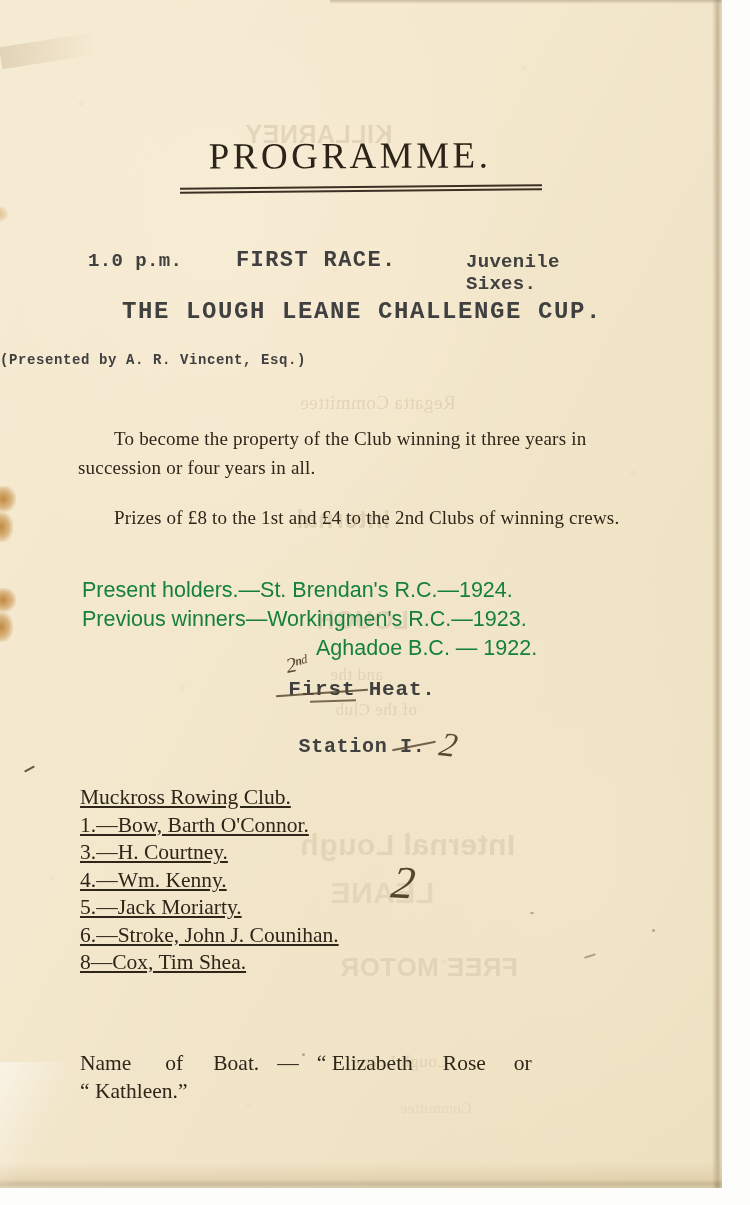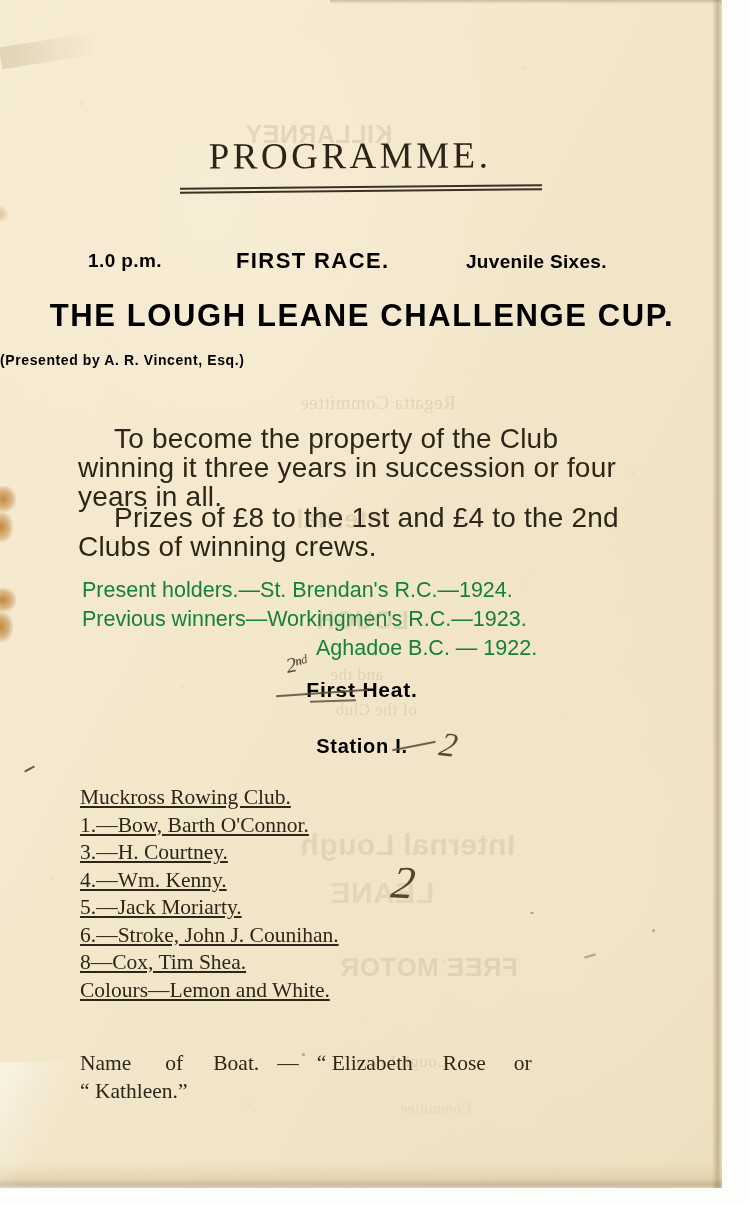--- a/index.html
+++ b/index.html
@@ -165,41 +165,41 @@
   }
   .rule-double .r1, .rule-double .r2 {
     position: absolute; left: 0; width: 100%;
     background: #3a3024;
   }
   .rule-double .r1 { top: 0;   height: 1.6px; }
   .rule-double .r2 { top: 4px; height: 1.8px; }
 
   .sansline {
     position: absolute;
-    font-family: Liberation Sans, sans-serif;
+    font-family: Liberation Mono, monospace;
     font-weight: bold;
-    color: #000000;
+    color: #404040;
   }
   .race-time      { left: 88px;  top: 250px; font-size: 19px; letter-spacing: .4px; }
   .race-name      { left: 236px; top: 248px; font-size: 22px; letter-spacing: 1.4px; }
   .race-class     { left: 466px; top: 251px; font-size: 19px; letter-spacing: .3px; }
   .cup-title      { left: 0;     top: 298px; width: 724px; text-align: center;
-                    font-size: 31px; letter-spacing: 1.6px; }
+                    font-size: 24px; letter-spacing: 1.6px; }
   .presented-by   { left: 0;     top: 352px; width: 724px; text-align: left;
                     font-size: 14px; letter-spacing: .6px; }
 
   .heat-label     { left: 0;  top: 678px; width: 724px; text-align: center;
                     font-size: 21px; letter-spacing: .8px; }
   .station-label  { left: 0;  top: 735px; width: 724px; text-align: center;
                     font-size: 20px; letter-spacing: .7px; }
 
   .para {
     position: absolute;
-    font-family: Liberation Sans, sans-serif;
-    font-size: 28px;
+    font-family: Liberation Serif, serif;
+    font-size: 19px;
     line-height: 29px;
     color: #2e2619;
     letter-spacing: .2px;
   }
   .para-trophy { left: 78px; top: 424px; width: 578px; text-indent: 36px; }
   .para-prizes { left: 78px; top: 503px; width: 578px; text-indent: 36px; }
 
   .holders-block {
     position: absolute;
     left: 82px; top: 576px;
@@ -361,21 +361,20 @@
     <div class="sansline station-label">Station I.</div>
 
     <div class="crew-block">
       <span class="ln">Muckross Rowing Club.</span>
       <span class="ln">1.—Bow, Barth O'Connor.</span>
       <span class="ln">3.—H. Courtney.</span>
       <span class="ln">4.—Wm. Kenny.</span>
       <span class="ln">5.—Jack Moriarty.</span>
       <span class="ln">6.—Stroke, John J. Counihan.</span>
       <span class="ln">8—Cox, Tim Shea.</span>
-      <span class="ln">Colours—Lemon and White.</span>
     </div>
 
     <div class="boat-line">
       <span class="sp">Name</span><span class="sp" style="width:34px"></span><span class="sp">of</span><span class="sp" style="width:30px"></span><span class="sp">Boat.</span><span class="sp" style="width:18px"></span><span class="sp">—</span><span class="sp" style="width:18px"></span><span class="sp">“ Elizabeth</span><span class="sp" style="width:30px"></span><span class="sp">Rose</span><span class="sp" style="width:28px"></span><span class="sp">or</span><br>
       <span class="sp">“ Kathleen.”</span>
     </div>
 
   </div>
 
   <div class="hand ann-2nd">2ⁿᵈ</div>

